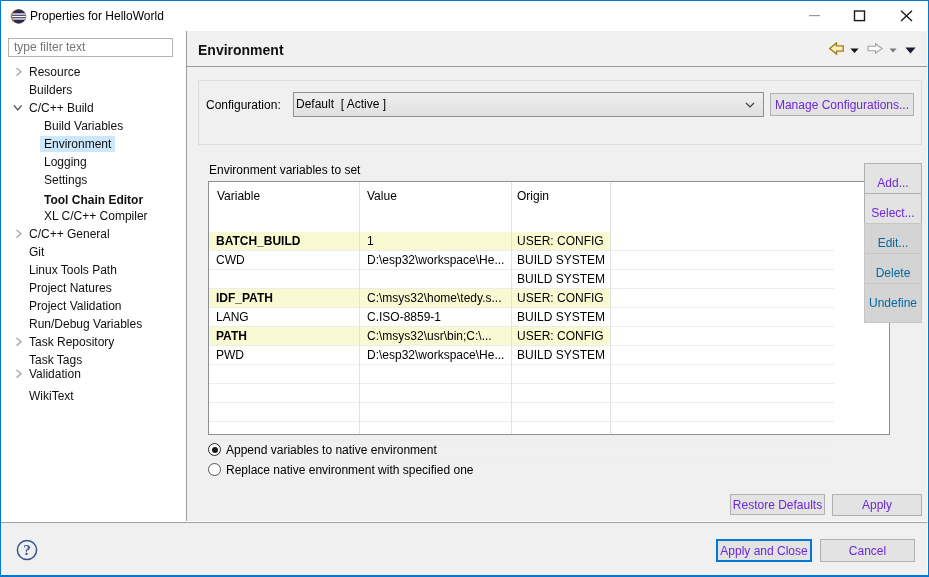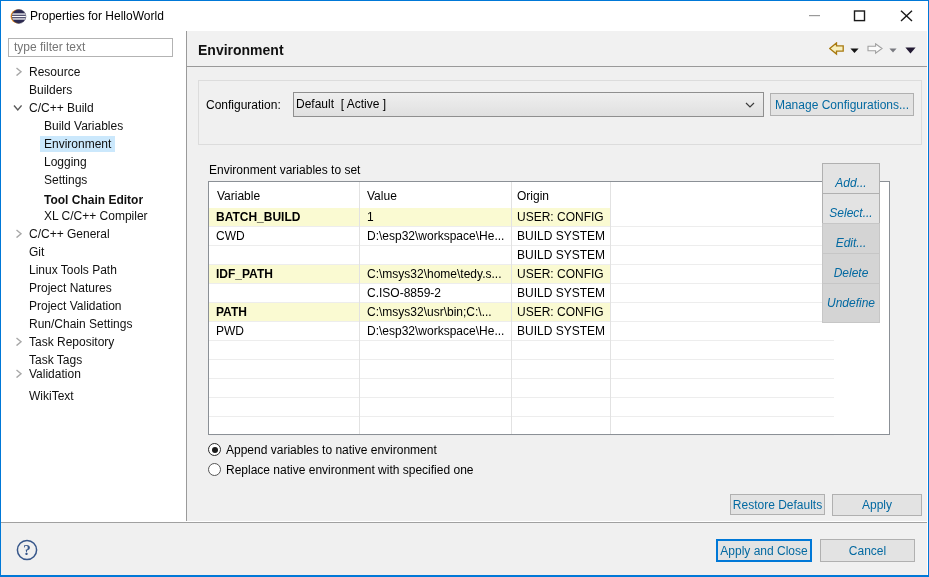--- a/index.html
+++ b/index.html
@@ -19,36 +19,36 @@
   .chev { position:absolute; width:9px; height:9px; top:4px; }
   
   #rightpanel { position:absolute; left:186px; top:31px; width:741px; height:490px; background:#f0f0f0; border-left:1px solid #9a9a9a; }
   #hdr { position:absolute; left:0; top:0; width:740px; height:36px; background:#f1f1f1; border-bottom:1px solid #9a9a9a; }
   #hdrtitle { position:absolute; left:11px; top:11px; font-size:14px; font-weight:bold; color:#111; }
   
   #grp { position:absolute; left:11px; top:49px; width:724px; height:65px; border:1px solid #dcdcdc; }
   #cfglabel { position:absolute; left:19px; top:67px; }
   #combo { position:absolute; left:106px; top:61px; width:471px; height:25px; border:1px solid #8f8f8f; background:linear-gradient(#efefef,#e0e0e0); line-height:23px; padding-left:2px; }
   #managebtn { position:absolute; left:583px; top:62px; width:144px; height:23px; }
-  .btn { background:#e3e3e3; border:1px solid #b0b0b0; text-align:center; font-size:12px; color:#0369a1; display:flex; align-items:center; justify-content:center; font-family:"Liberation Sans", sans-serif; }
+  .btn { background:#e3e3e3; border:1px solid #b0b0b0; text-align:center; font-size:12px; color:#6d28d9; display:flex; align-items:center; justify-content:center; font-family:"Liberation Sans", sans-serif; }
   .btn.dis { background:#d4d4d4; border-color:#c6c6c6; color:#0369a1; }
   
   #tbllabel { position:absolute; left:22px; top:132px; }
   #tbl { position:absolute; left:21px; top:150px; width:682px; height:254px; border:1px solid #8b9096; background:#fff; }
   .col { position:absolute; top:0; bottom:0; width:1px; background:#e2e2e2; z-index:2; }
   .hcell { position:absolute; top:0; height:26px; line-height:29px; }
-  .row { position:absolute; left:0; width:625px; height:19px; line-height:19px; border-bottom:1px solid #ededed; }
+  .row { position:absolute; left:0; width:625px; height:19px; line-height:19px; border-bottom:1px solid #ededed;margin-top:24px; }
   .row.yellow .c1, .row.yellow .c2, .row.yellow .c3 { background:#fafad2; }
   .cell { position:absolute; top:0; height:18px; overflow:hidden; white-space:nowrap; }
   .c1 { left:0; width:151px; padding-left:7px; }
   .c2 { left:150px; width:152px; padding-left:8px; }
   .c3 { left:302px; width:99px; padding-left:6px; }
   .b { font-weight:bold; }
   
-  .sidebtn { position:absolute; left:635px; width:58px; height:40px;font-style:italic; }
+  .sidebtn { position:absolute; left:677px; width:58px; height:40px; }
   
   .radio { position:absolute; width:13px; height:13px; border:1px solid #565656; border-radius:50%; background:#fff; }
   .radio.sel { border-color:#2b2b2b; }
   .radio.sel::after { content:""; position:absolute; left:2.5px; top:2.5px; width:6px; height:6px; background:#1b1b1b; border-radius:50%; }
   .radlbl { position:absolute; left:39px; line-height:14px; }
   
   #bottombar { position:absolute; left:1px; top:522px; width:926px; height:53px; background:#f0f0f0; border-top:1px solid #a0a0a0; }
 </style>
 </head>
 <body>
@@ -125,21 +125,21 @@
     <div class="trow" style="top: 230px;">
       <span class="lbl" style="left:28px">Linux Tools Path</span>
     </div>
     <div class="trow" style="top: 248px;">
       <span class="lbl" style="left:28px">Project Natures</span>
     </div>
     <div class="trow" style="top: 266px;">
       <span class="lbl" style="left:28px">Project Validation</span>
     </div>
     <div class="trow" style="top: 284px;">
-      <span class="lbl" style="left:28px">Run/Chain Settings</span>
+      <span class="lbl" style="left:28px">Run/Debug Variables</span>
     </div>
     <div class="trow" style="top: 302px;">
       <svg class="chev" style="left:13px">
         <path d="M2.5 1 L7 4.8 L2.5 8.6" fill="none" stroke="#a8a8a8" stroke-width="1.4"></path>
       </svg>
       <span class="lbl" style="left:28px">Task Repository</span>
     </div>
     <div class="trow" style="top: 320px;">
       <span class="lbl" style="left:28px">Task Tags</span>
     </div>
@@ -203,21 +203,22 @@
       <div class="row" style="top:64px">
         <div class="cell c2"></div>
         <div class="cell c3">BUILD SYSTEM</div>
       </div>
       <div class="row yellow" style="top:83px">
         <div class="cell c1 b">IDF_PATH</div>
         <div class="cell c2">C:\msys32\home\tedy.s...</div>
         <div class="cell c3">USER: CONFIG</div>
       </div>
       <div class="row" style="top:102px">
-        <div class="cell c2">C.ISO-8859-2</div>
+        <div class="cell c1">LANG</div>
+        <div class="cell c2">C.ISO-8859-1</div>
         <div class="cell c3">BUILD SYSTEM</div>
       </div>
       <div class="row yellow" style="top:121px">
         <div class="cell c1 b">PATH</div>
         <div class="cell c2">C:\msys32\usr\bin;C:\...</div>
         <div class="cell c3">USER: CONFIG</div>
       </div>
       <div class="row" style="top:140px">
         <div class="cell c1">PWD</div>
         <div class="cell c2">D:\esp32\workspace\He...</div>

